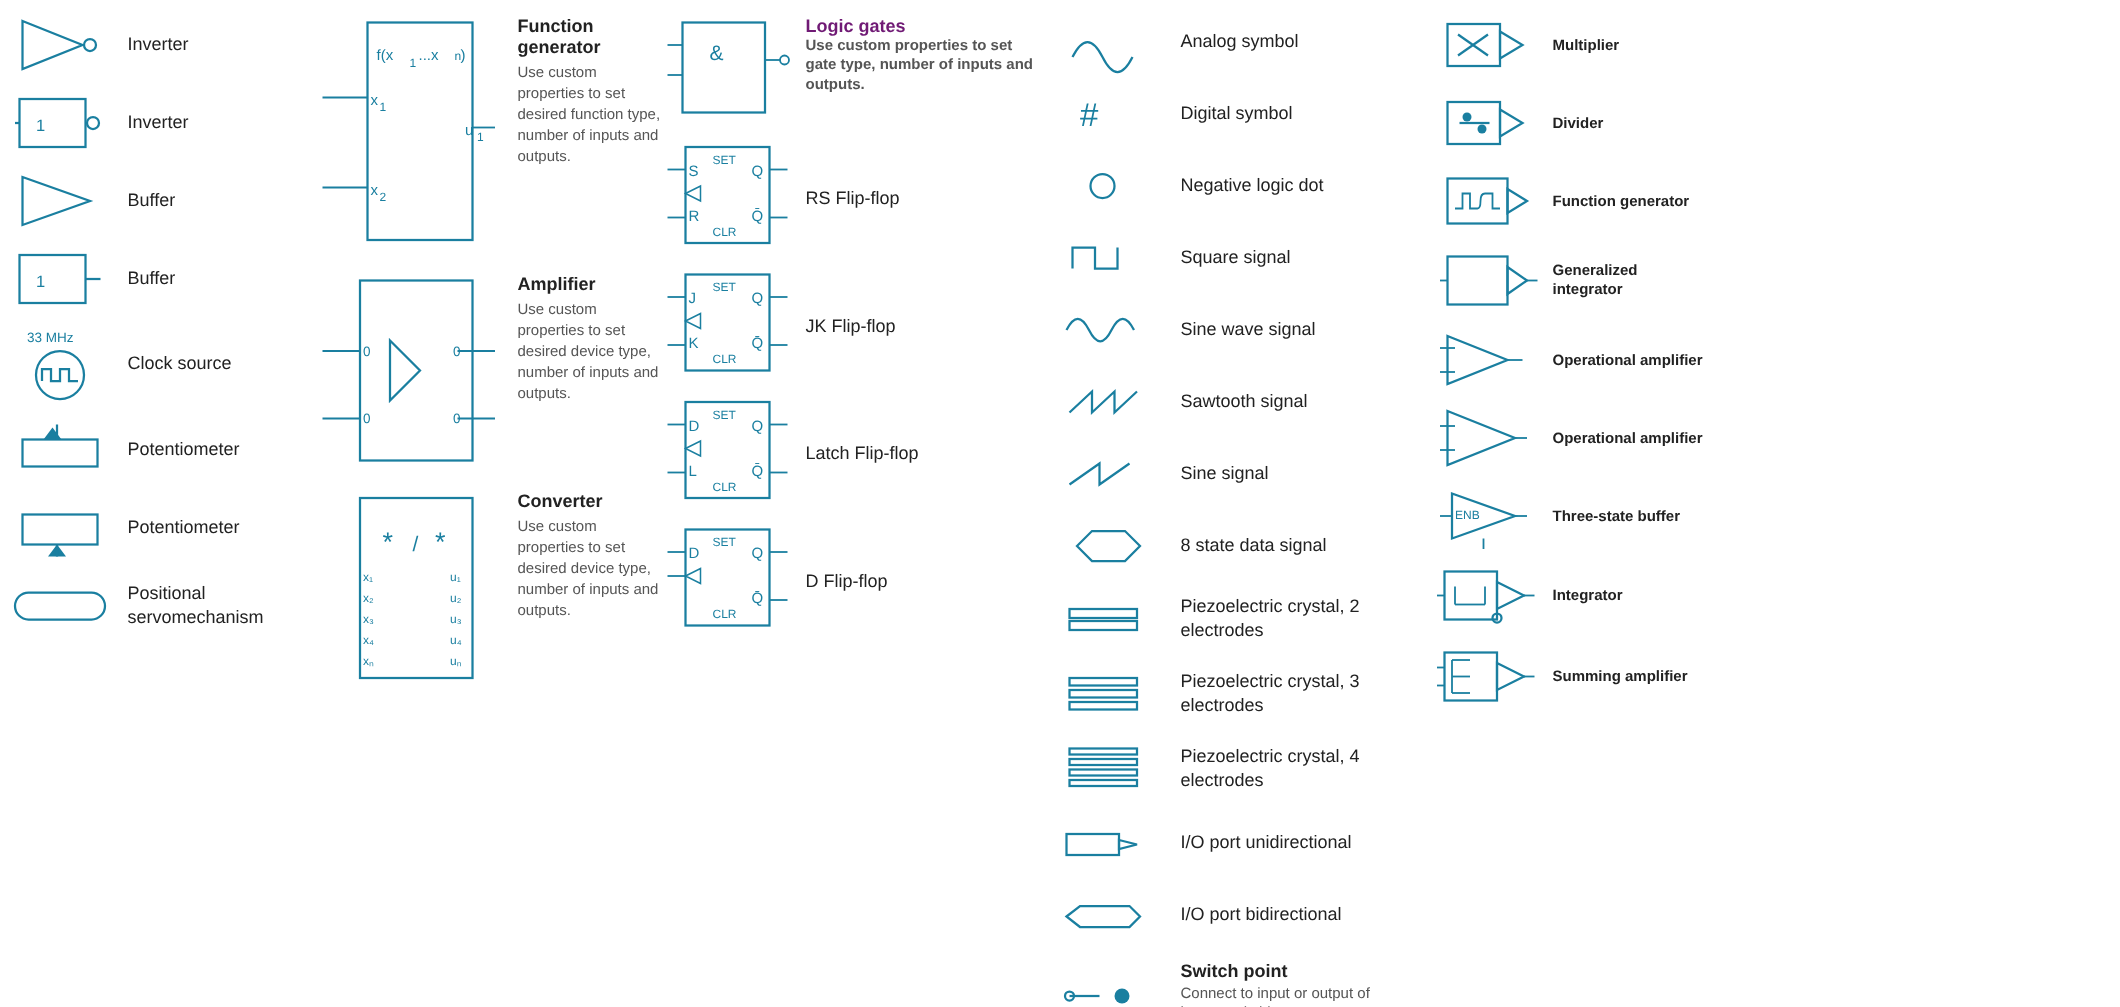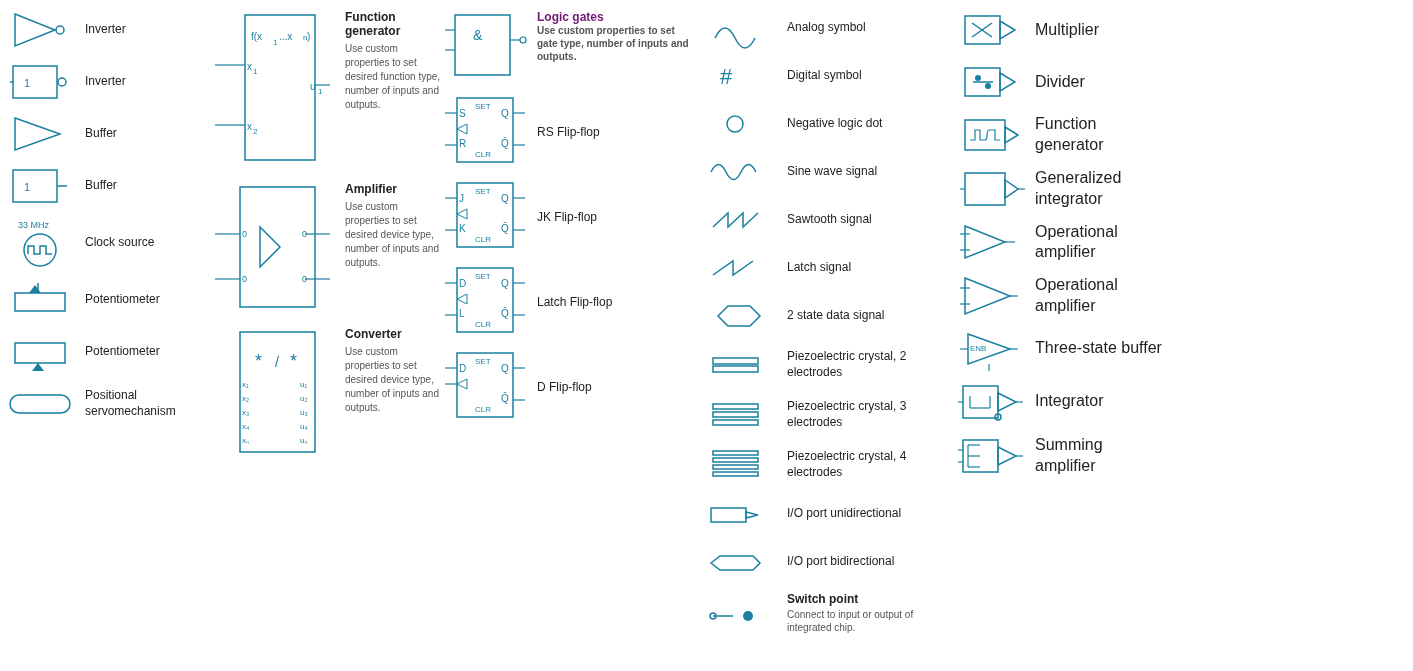--- a/index.html
+++ b/index.html
@@ -120,23 +120,24 @@
       min-height: 40px;
     }
     .rc-symbol {
       width: 70px;
       display: flex;
       align-items: center;
       justify-content: center;
       flex-shrink: 0;
     }
     .rc-label {
-      font-size: 16px;
+      font-size: 10px;
       color: #222;
       line-height: 1.3;
+      font-weight: bold;
     }
   </style>
 </head>
 <body>
 
 <div class="main-container">
 
   <div class="col col-1">
 
     <div class="item">
@@ -424,20 +425,28 @@
 
     <div class="sig-item">
       <div class="sig-symbol">
         <svg width="50" height="28" viewBox="0 0 50 28">
           <circle cx="25" cy="14" r="8" fill="none" stroke="#1a7fa0" stroke-width="1.5"></circle>
         </svg>
       </div>
       <span class="sig-label">Negative logic dot</span>
     </div>
 
+    <div class="sig-item">
+      <div class="sig-symbol">
+        <svg width="50" height="30" viewBox="0 0 50 30">
+          <polyline points="5,22 5,8 20,8 20,22 35,22 35,8" fill="none" stroke="#1a7fa0" stroke-width="1.5"></polyline>
+        </svg>
+      </div>
+      <span class="sig-label">Square signal</span>
+    </div>
 
     <div class="sig-item">
       <div class="sig-symbol">
         <svg width="55" height="28" viewBox="0 0 55 28">
           <path d="M3,14 C8,4 13,4 18,14 C23,24 28,24 33,14 C38,4 43,4 48,14" fill="none" stroke="#1a7fa0" stroke-width="1.5"></path>
         </svg>
       </div>
       <span class="sig-label">Sine wave signal</span>
     </div>
 
@@ -449,30 +458,30 @@
       </div>
       <span class="sig-label">Sawtooth signal</span>
     </div>
 
     <div class="sig-item">
       <div class="sig-symbol">
         <svg width="55" height="30" viewBox="0 0 55 30">
           <polyline points="5,22 25,8 25,22 45,8" fill="none" stroke="#1a7fa0" stroke-width="1.5"></polyline>
         </svg>
       </div>
-      <span class="sig-label">Latch signal</span>
+      <span class="sig-label">Sine signal</span>
     </div>
 
     <div class="sig-item">
       <div class="sig-symbol">
         <svg width="55" height="30" viewBox="0 0 55 30">
           <polygon points="10,15 20,5 42,5 52,15 42,25 20,25" fill="none" stroke="#1a7fa0" stroke-width="1.5"></polygon>
         </svg>
       </div>
-      <span class="sig-label">2 state data signal</span>
+      <span class="sig-label">8 state data signal</span>
     </div>
 
     <div class="sig-item" style="min-height:38px;">
       <div class="sig-symbol">
         <svg width="55" height="30" viewBox="0 0 55 30">
           <rect x="5" y="8" width="45" height="6" fill="none" stroke="#1a7fa0" stroke-width="1.5"></rect>
           <rect x="5" y="16" width="45" height="6" fill="none" stroke="#1a7fa0" stroke-width="1.5"></rect>
         </svg>
       </div>
       <span class="sig-label" style="white-space:pre-line;">Piezoelectric crystal, 2

